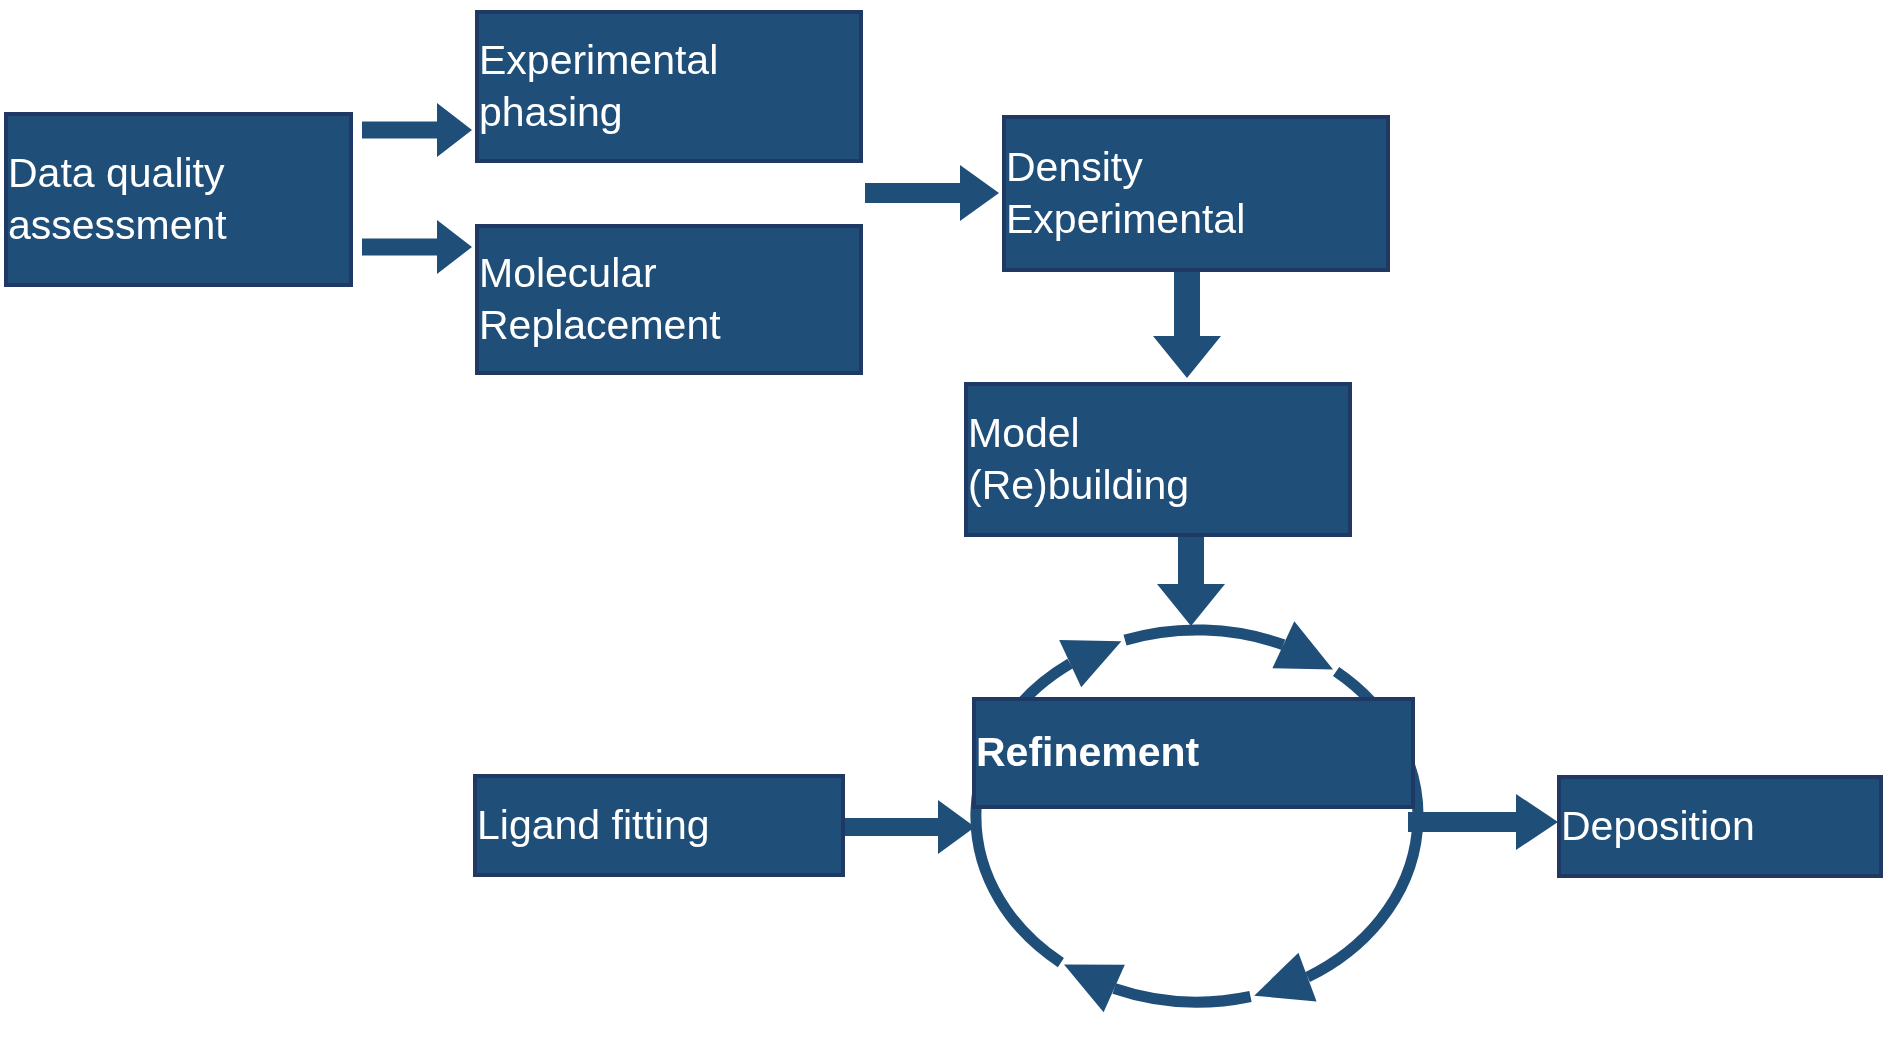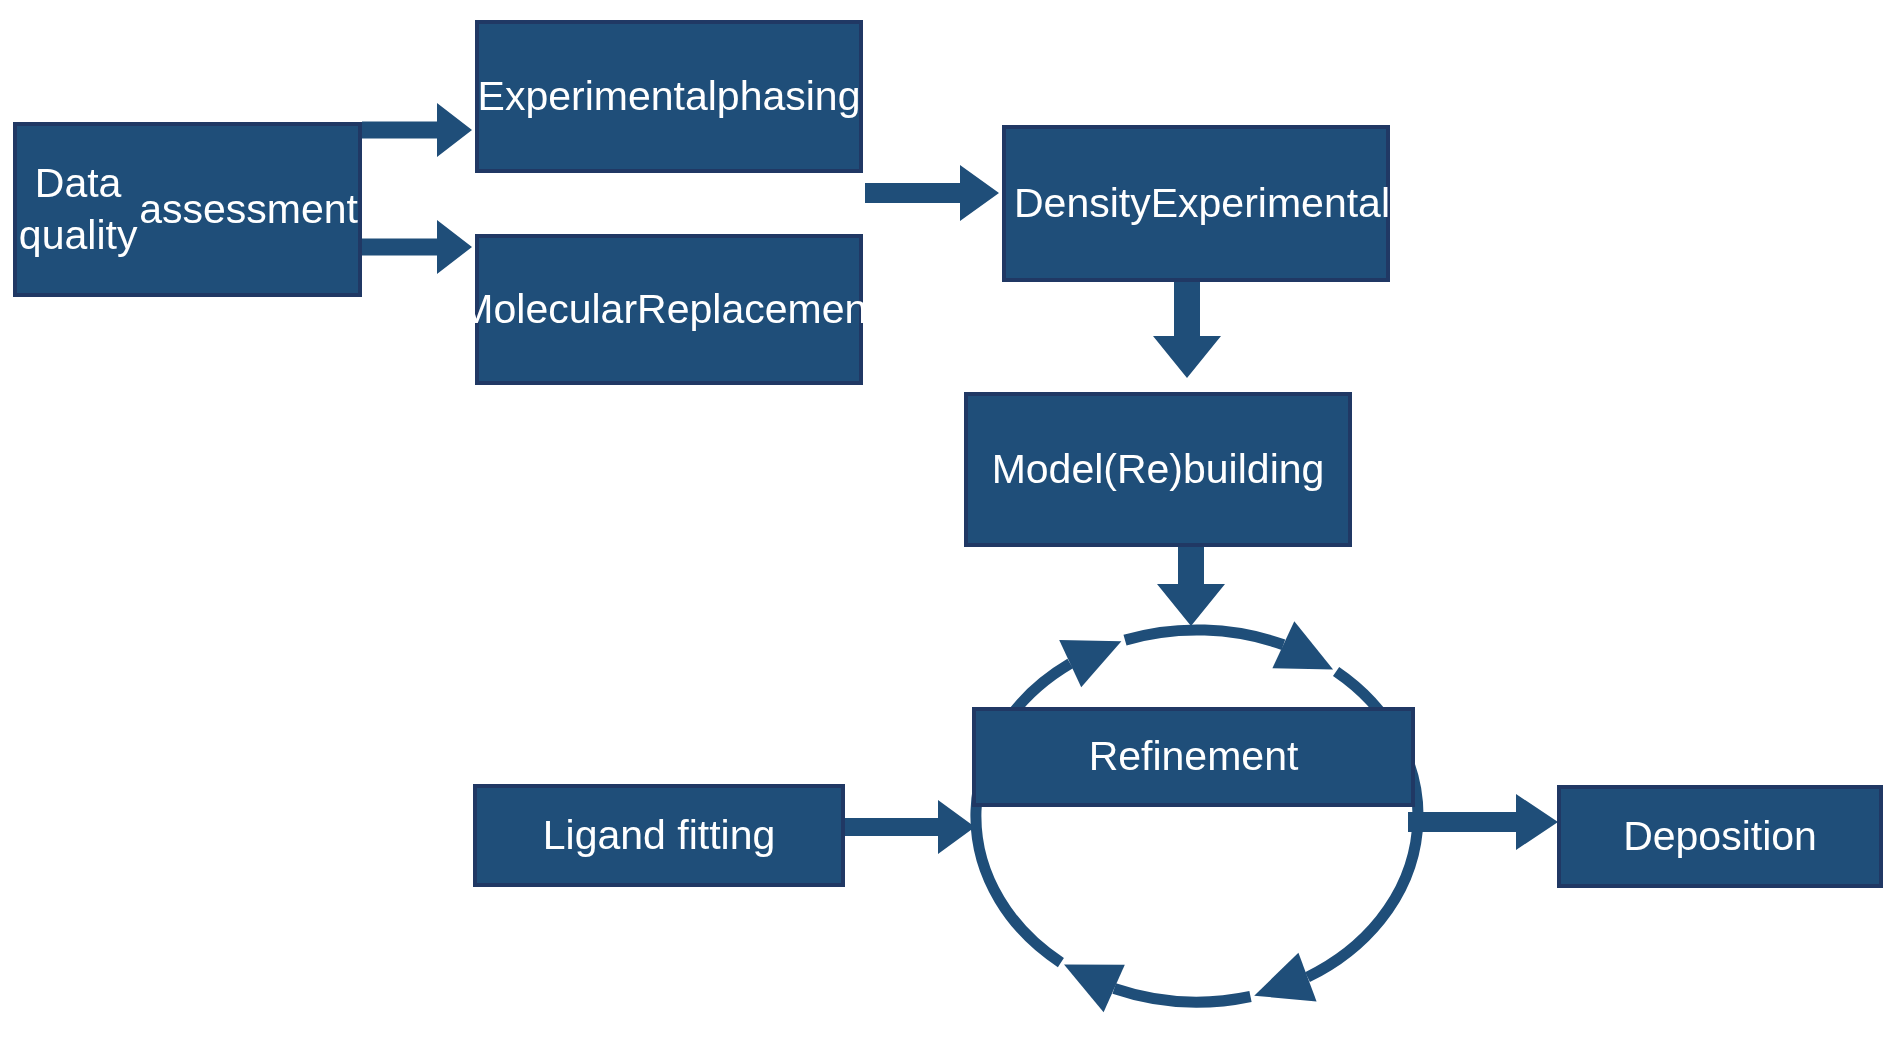--- a/index.html
+++ b/index.html
@@ -10,30 +10,30 @@
   }
   #canvas{position:absolute;inset:0;}
   svg#shapes{position:absolute;left:0;top:0;}
   .arc{fill:none;stroke:var(--arrow,#1F4E79);stroke-width:11;}
   .head,.sarrow{fill:var(--arrow,#1F4E79);stroke:none;}
   .node{
     position:absolute;box-sizing:border-box;
     background:var(--node-fill,#1F4E79);
     border:4px solid var(--node-border,#203864);
     color:var(--label-text,#fff);
-    display:flex;flex-direction:row;align-items:center;justify-content:center;
-    text-align:center;font-size:41px;line-height:1.26;margin-top:10px;
+    display:flex;flex-direction:column;align-items:flex-start;justify-content:center;
+    text-align:center;font-size:41px;line-height:1.26;
   }
   
-  #n-dqa   {left:13px;  top:112px; width:349px; height:175px;}
+  #n-dqa   {left:4px;  top:112px; width:349px; height:175px;}
   #n-exp   {left:475px; top:10px;  width:388px; height:153px;}
   #n-mol   {left:475px; top:224px; width:388px; height:151px;}
-  #n-dens  {left:1002px;top:115px; width:388px; height:157px;padding-left:12px;}
+  #n-dens  {left:1002px;top:115px; width:388px; height:157px;}
   #n-model {left:964px;top:382px; width:388px; height:155px;}
-  #n-ref   {left:972px; top:697px; width:443px; height:100px;}
+  #n-ref   {left:972px; top:697px; width:443px; height:112px;font-weight:bold;}
   #n-val   {left:972px; top:852px; width:443px; height:100px;}
   #n-lig   {left:473px; top:774px; width:372px; height:103px;}
   #n-depo  {left:1557px;top:775px; width:326px; height:103px;}
 </style>
 </head>
 <body>
 
 <div id="canvas">
 
   <svg id="shapes" width="1903" height="1043" viewBox="0 0 1903 1043">

